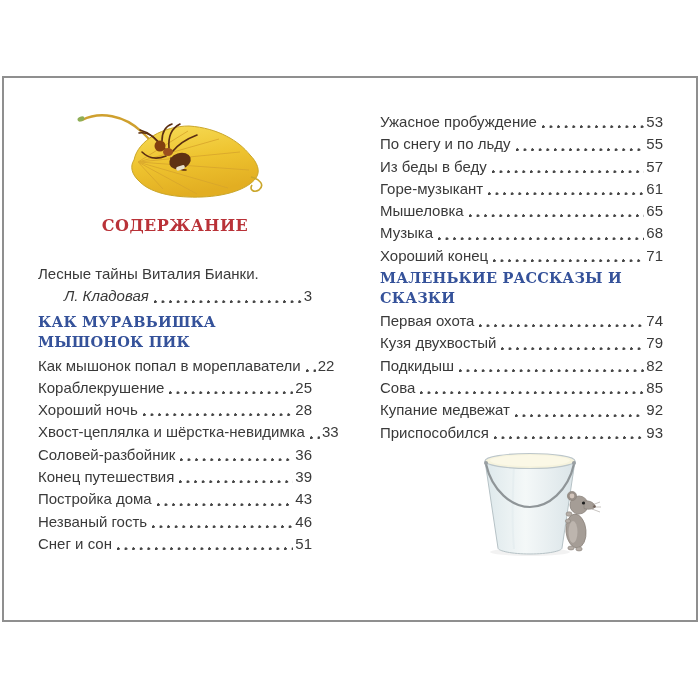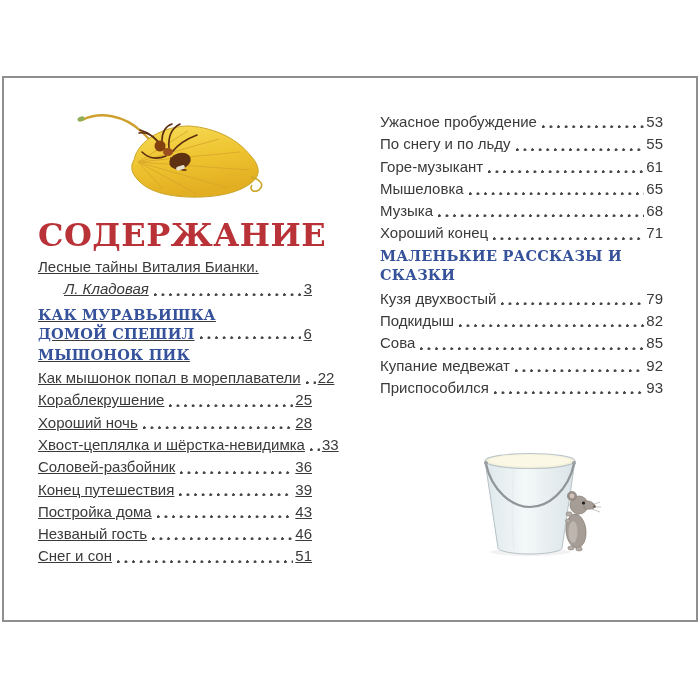--- a/index.html
+++ b/index.html
@@ -8,24 +8,24 @@
     font-family:"Liberation Sans", sans-serif;color:#3a3a3a;
   }
   .page-frame{
     position:absolute;left:2px;top:76px;width:692px;height:542px;
     border:2px solid #8f8f8f;background:#ffffff;
   }
   .illu{position:absolute;}
   .page-title{
     position:absolute;left:38px;top:216px;width:274px;margin:0;
     text-align:center;font-family:"DejaVu Serif","Liberation Serif",serif;
-    font-weight:bold;font-size:32px;letter-spacing:0.5px;color:#b93238;
+    font-weight:bold;font-size:16px;letter-spacing:0.5px;color:#b93238;
   }
   .col{position:absolute;font-size:15px;}
-  .col-left{left:38px;top:256px;width:274px;text-decoration:underline;}
+  .col-left{left:38px;top:263px;width:274px;}
   .col-right{left:380px;top:111px;width:283px;}
   .row{display:flex;align-items:flex-end;line-height:22.3px;}
   .plainline{line-height:22.3px;}
   .lbl{white-space:nowrap;}
   .dots{
     flex:1;min-width:10px;height:4px;margin:0 2px 4px 5px;
     background-image:radial-gradient(circle at 1.3px 1.7px,#454545 1.2px,transparent 1.55px);
     background-size:7.6px 4px;background-repeat:repeat-x;background-position:left bottom;
   }
   .pg{white-space:nowrap;}
@@ -93,25 +93,20 @@
   <div class="col col-left">
     <div class="plainline">Лесные тайны Виталия Бианки.</div>
     <div class="row">
       <span class="lbl author">Л. Кладовая</span>
       <span class="dots"></span>
       <span class="pg">3</span>
     </div>
 
     <div class="sec gap-lg">
       <div class="plainline">КАК МУРАВЬИШКА</div>
-      <div class="row">
-        <span class="lbl">ДОМОЙ СПЕШИЛ</span>
-        <span class="dots"></span>
-        <span class="pg" style="color:#3a3a3a;font-family:'Liberation Sans',sans-serif;font-weight:normal;font-size:15px;">6</span>
-      </div>
     </div>
 
     <div class="sec plainline gap-md">МЫШОНОК ПИК</div>
 
     <div class="entries">
       <div class="row">
         <span class="lbl">Как мышонок попал в мореплаватели</span>
         <span class="dots"></span>
         <span class="pg">22</span>
       </div>
@@ -163,20 +158,25 @@
       <span class="lbl">Ужасное пробуждение</span>
       <span class="dots"></span>
       <span class="pg">53</span>
     </div>
     <div class="row">
       <span class="lbl">По снегу и по льду</span>
       <span class="dots"></span>
       <span class="pg">55</span>
     </div>
     <div class="row">
+      <span class="lbl">Из беды в беду</span>
+      <span class="dots"></span>
+      <span class="pg">57</span>
+    </div>
+    <div class="row">
       <span class="lbl">Горе-музыкант</span>
       <span class="dots"></span>
       <span class="pg">61</span>
     </div>
     <div class="row">
       <span class="lbl">Мышеловка</span>
       <span class="dots"></span>
       <span class="pg">65</span>
     </div>
     <div class="row">
@@ -186,20 +186,25 @@
     </div>
     <div class="row">
       <span class="lbl">Хороший конец</span>
       <span class="dots"></span>
       <span class="pg">71</span>
     </div>
 
     <div class="sec plainline gap-md">МАЛЕНЬКИЕ РАССКАЗЫ И СКАЗКИ</div>
 
     <div class="entries">
+      <div class="row">
+        <span class="lbl">Первая охота</span>
+        <span class="dots"></span>
+        <span class="pg">74</span>
+      </div>
       <div class="row">
         <span class="lbl">Кузя двухвостый</span>
         <span class="dots"></span>
         <span class="pg">79</span>
       </div>
       <div class="row">
         <span class="lbl">Подкидыш</span>
         <span class="dots"></span>
         <span class="pg">82</span>
       </div>

